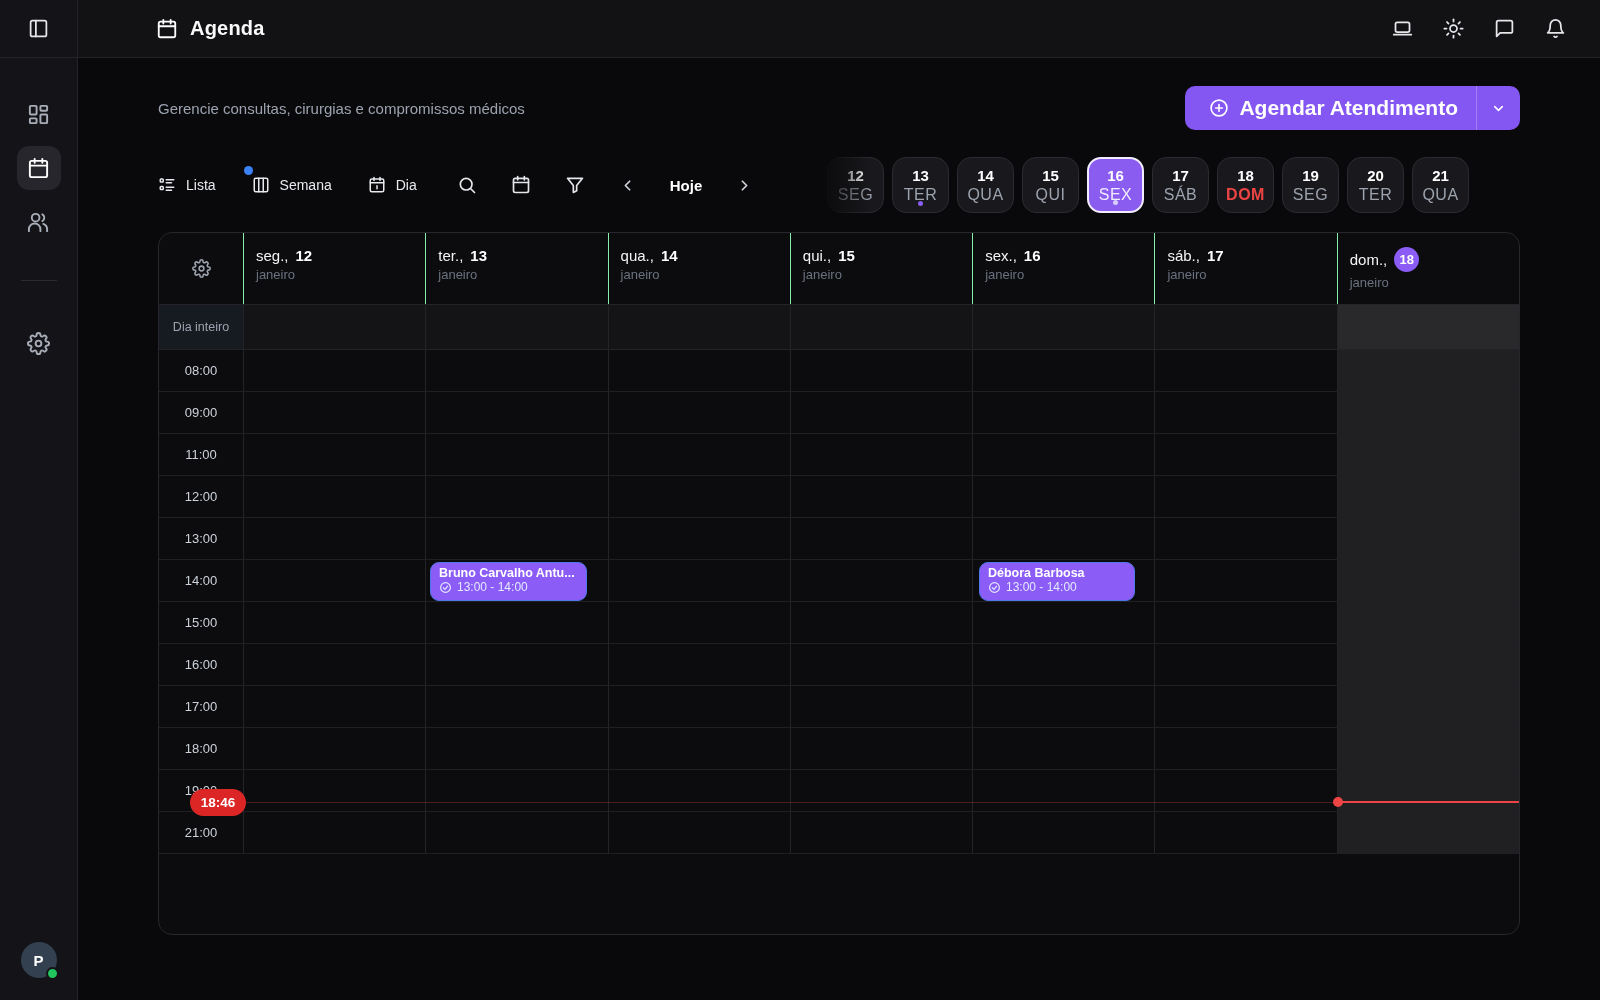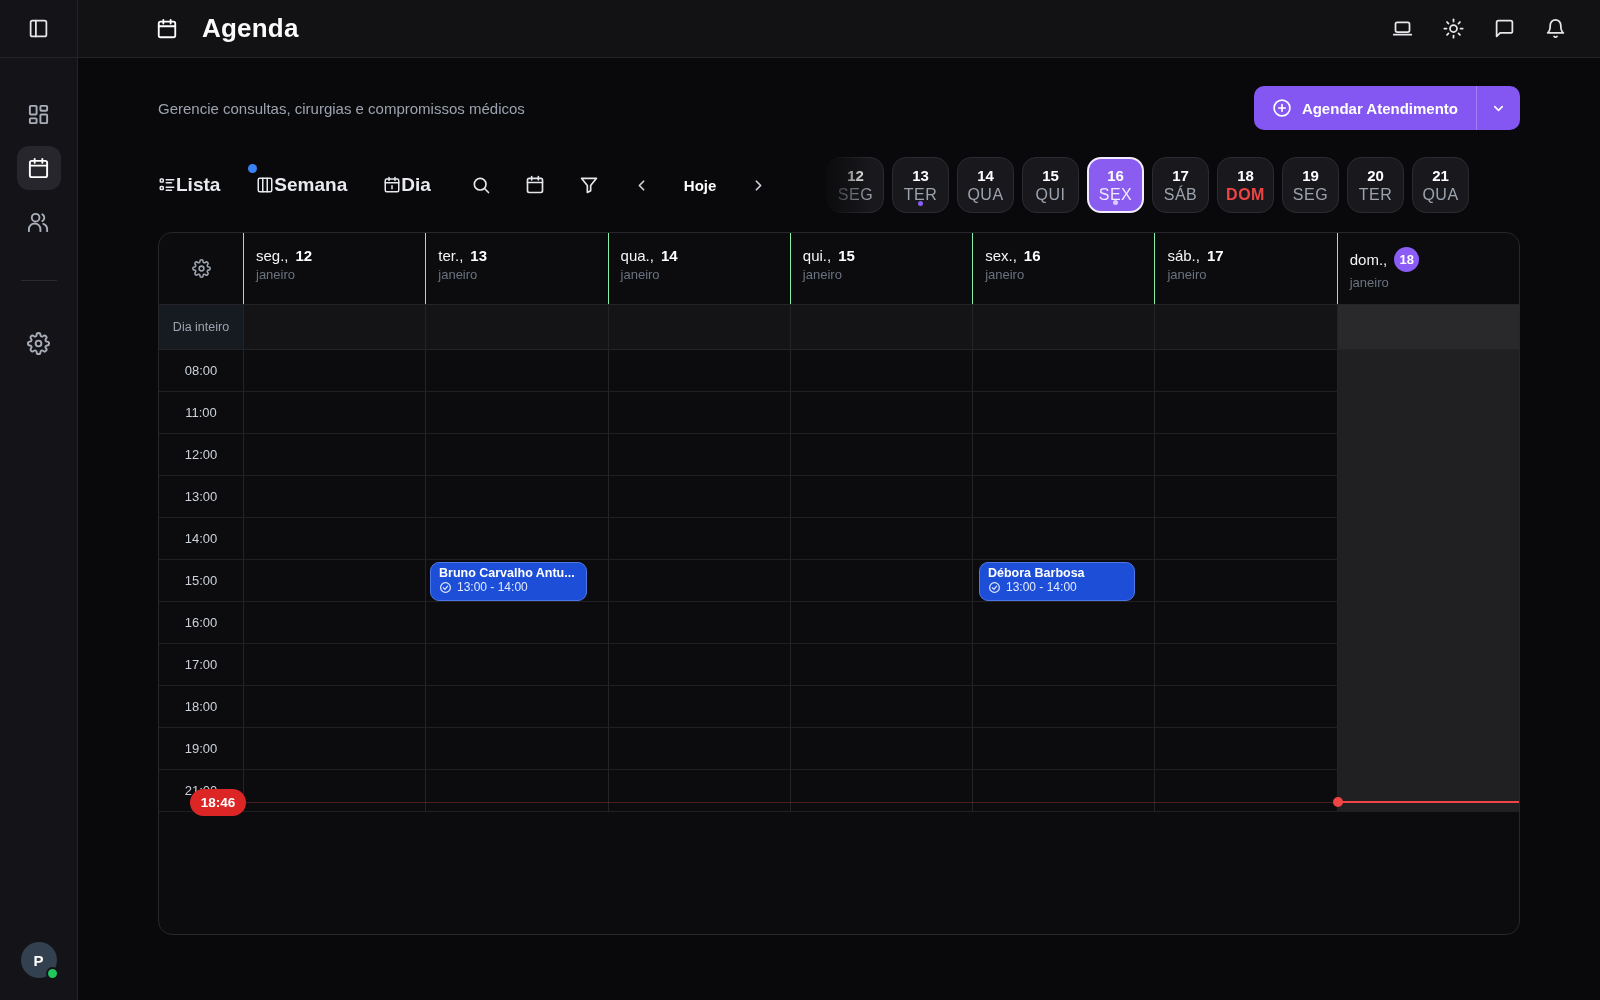--- a/index.html
+++ b/index.html
@@ -15,36 +15,36 @@
   .side-btn { width:44px; height:44px; border-radius:12px; display:flex; align-items:center; justify-content:center; color:#a8adb8; cursor:pointer; }
   .side-btn.active { background:#26262c; color:#ffffff; }
   .side-divider { width:36px; height:1px; background:#2a2a30; margin:26px 0 30px 0; }
   .sidebar-foot { margin-top:auto; margin-bottom:22px; }
   .avatar { width:36px; height:36px; border-radius:50%; background:#33404f; color:#fff; font-weight:700; font-size:15px; display:flex; align-items:center; justify-content:center; position:relative; cursor:pointer; }
   .status-dot { position:absolute; right:-2px; bottom:-2px; width:13px; height:13px; border-radius:50%; background:#22c55e; border:2px solid #141418; }
 
   
   .main { flex:1; display:flex; flex-direction:column; }
   .topbar { height:58px; background:#121215; border-bottom:1px solid #232329; display:flex; align-items:center; padding:0 34px 0 78px; }
-  .topbar-title { display:flex; align-items:center; gap:24px; font-size:26px; font-weight:600; letter-spacing:.2px; }
+  .topbar-title { display:flex; align-items:center; gap:12px; font-size:20px; font-weight:600; letter-spacing:.2px; }
   .topbar-icons { margin-left:auto; display:flex; align-items:center; gap:30px; color:#e5e7eb; }
   .tb-icon { cursor:pointer; display:flex; }
 
   .content { flex:1; padding:0 80px; position:relative; }
 
   .content-header { display:flex; align-items:center; margin-top:28px; }
   .subtitle { color:#9ca3af; font-size:15px; }
   .primary-btn { margin-left:auto; background:#8456f2; border:none; border-radius:10px; height:44px; display:flex; align-items:stretch; color:#fff; cursor:pointer; overflow:hidden; }
-  .primary-btn .btn-main { display:flex; align-items:center; gap:10px; padding:0 18px 0 18px; font-size:15px; font-weight:700; }
+  .primary-btn .btn-main { display:flex; align-items:center; gap:10px; padding:0 18px 0 24px; font-size:21px; font-weight:700; }
   .primary-btn .btn-caret { display:flex; align-items:center; padding:0 14px; border-left:1px solid rgba(255,255,255,0.25); }
 
   
   .toolbar { display:flex; align-items:center; margin-top:26px; height:58px; position:relative; }
   .view-group { display:flex; align-items:center; gap:36px; color:#e5e7eb; }
-  .view-btn { display:flex; align-items:center; font-size:19px; font-weight:700; cursor:pointer; background:none; border:none; color:#e8eaee; position:relative; }
+  .view-btn { display:flex; align-items:center; gap:10px; font-size:14px; font-weight:400; cursor:pointer; background:none; border:none; color:#e8eaee; position:relative; }
   .view-dot { position:absolute; left:112px; top:-4px; width:9px; height:9px; border-radius:50%; background:#3b82f6; }
   .tool-icons { display:flex; align-items:center; gap:34px; margin-left:40px; color:#e5e7eb; }
   .nav-group { display:flex; align-items:center; gap:34px; margin-left:34px; }
   .hoje-btn { background:none; border:none; color:#fff; font-size:15px; font-weight:600; cursor:pointer; }
   .chev-btn { background:none; border:none; color:#d1d5db; cursor:pointer; display:flex; }
 
   
   .chips-strip { margin-left:auto; width:712px; height:58px; position:relative; overflow:hidden; }
   .chips-inner { position:absolute; left:-46px; top:1px; display:flex; gap:8px; }
   .chip { width:57px; height:56px; border-radius:14px; background:#19191d; border:1px solid #2b2b31; display:flex; flex-direction:column; align-items:center; justify-content:center; gap:2px; cursor:pointer; position:relative; flex-shrink:0; }
@@ -74,21 +74,21 @@
   .allday-cell { border-left:1px solid #232328; background:#141417; }
   .allday-cell.today { background:#29292c; }
 
   .time-body { position:relative; }
   .time-row { height:42px; border-bottom:1px solid #1f1f24; }
   .time-row:last-child { border-bottom:none; }
   .hour-cell { display:flex; align-items:center; justify-content:center; font-size:13px; color:#cdd2da; font-weight:500; }
   .slot { border-left:1px solid #232328; }
   .slot.today { background:#202023; }
 
-  .event { position:absolute; height:39px; border-radius:9px; background:#1d4ed8; border:1px solid #4d77e8; padding:3px 8px 8px 8px; cursor:pointer; overflow:hidden; }
+  .event { position:absolute; height:39px; border-radius:9px; background:#8b5cf6; border:1px solid #4d77e8; padding:3px 8px 8px 8px; cursor:pointer; overflow:hidden; }
   .ev-title { font-size:12.5px; font-weight:700; color:#fff; white-space:nowrap; }
   .ev-time { display:flex; align-items:center; gap:5px; font-size:12px; color:#e3eaff; margin-top:0px; }
 
   .now-line-faint { position:absolute; left:84px; width:1095px; height:1px; background:rgba(239,68,68,0.28); }
   .now-line-bright { position:absolute; left:1179px; width:183px; height:2px; background:#ef4444; }
   .now-dot { position:absolute; left:1174px; width:10px; height:10px; border-radius:50%; background:#ef4444; }
   .now-pill { position:absolute; left:31px; width:56px; height:27px; border-radius:14px; background:#dc2626; color:#fff; font-size:13.5px; font-weight:700; display:flex; align-items:center; justify-content:center; }
 
   svg { display:block; }
 </style>
@@ -442,20 +442,30 @@
               <div class="hour-cell">08:00</div>
               <div class="slot"></div>
               <div class="slot"></div>
               <div class="slot"></div>
               <div class="slot"></div>
               <div class="slot"></div>
               <div class="slot"></div>
               <div class="slot today"></div>
             </div>
           <div class="cal-row time-row">
+              <div class="hour-cell">09:00</div>
+              <div class="slot"></div>
+              <div class="slot"></div>
+              <div class="slot"></div>
+              <div class="slot"></div>
+              <div class="slot"></div>
+              <div class="slot"></div>
+              <div class="slot today"></div>
+            </div>
+          <div class="cal-row time-row">
               <div class="hour-cell">11:00</div>
               <div class="slot"></div>
               <div class="slot"></div>
               <div class="slot"></div>
               <div class="slot"></div>
               <div class="slot"></div>
               <div class="slot"></div>
               <div class="slot today"></div>
             </div>
           <div class="cal-row time-row">

